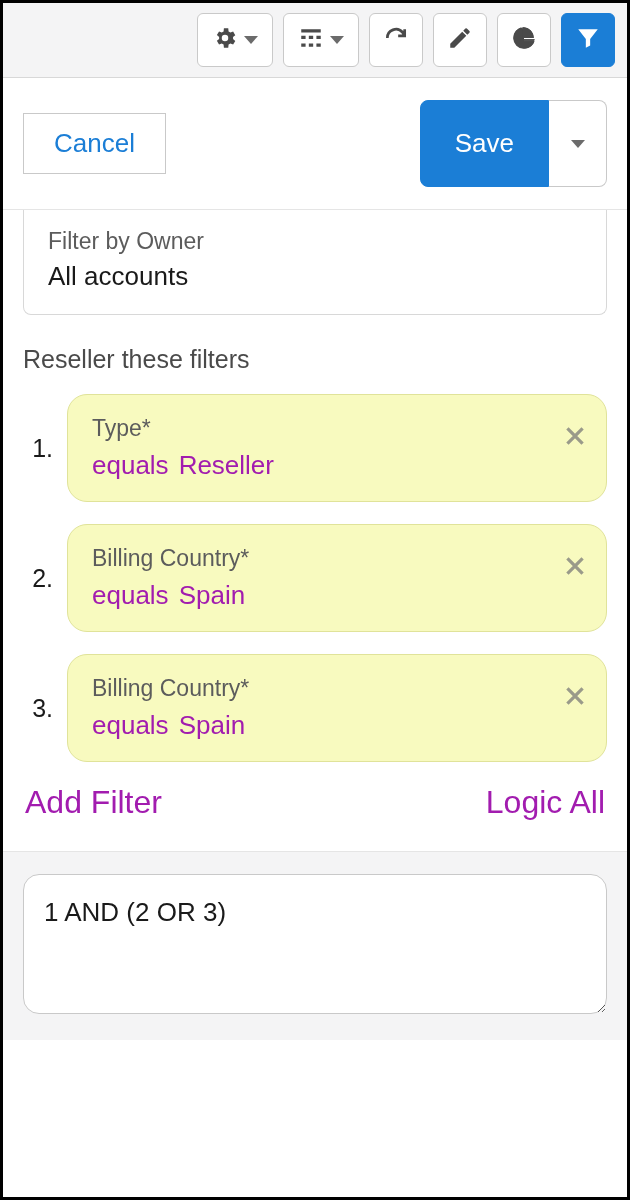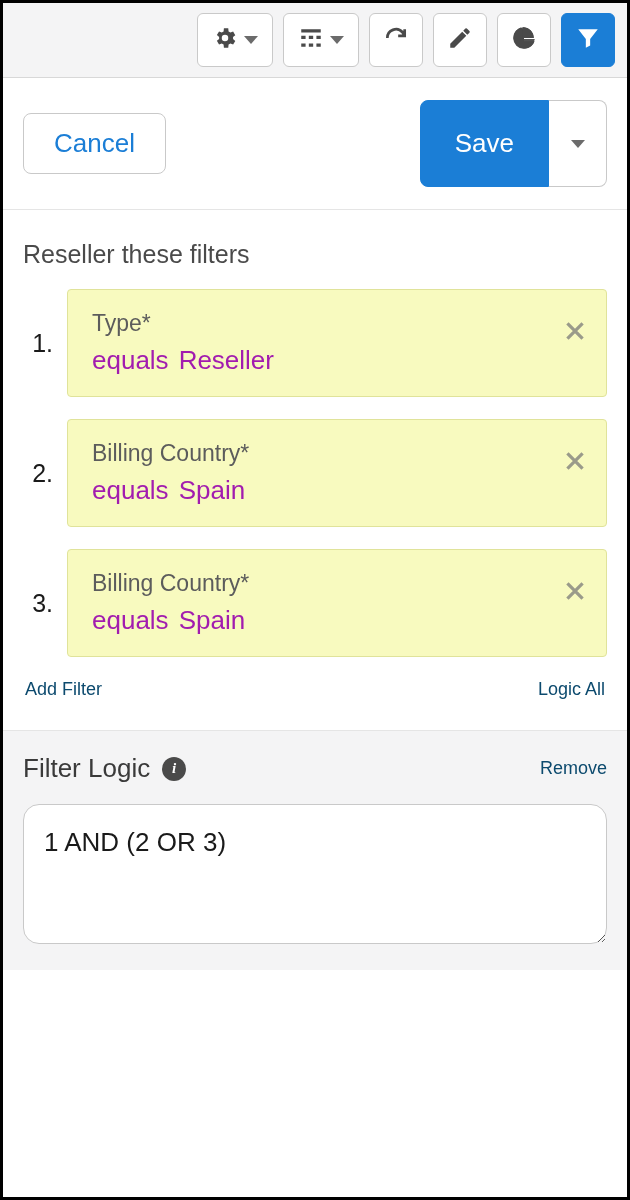--- a/index.html
+++ b/index.html
@@ -44,21 +44,21 @@
   align-items: center;
   padding: 22px 20px;
   border-bottom: 1px solid #e5e5e5;
 }
 .cancel-btn {
   border: 1px solid #c9c9c9;
   background: #fff;
   color: #1b7ed6;
   font-size: 26px;
   padding: 14px 30px;
-  border-radius: 8px;
+  border-radius: 0;
   cursor: pointer;
 }
 .save-group { display: flex; }
 .save-btn {
   background: #1b7ed6;
   color: #fff;
   border: 1px solid #1b7ed6;
   font-size: 26px;
   padding: 27px 34px;
   border-radius: 8px 0 0 8px;
@@ -87,38 +87,38 @@
 .owner-value { color: #1a1a1a; font-size: 26px; }
 
 .section-title { color: #4a4a4a; font-size: 25px; margin: 30px 0 20px 0; }
 
 .filter-row { display: flex; align-items: center; gap: 14px; margin-bottom: 22px; }
 .filter-num { font-size: 25px; color: #1a1a1a; width: 30px; text-align: right; }
 .filter-card {
   flex: 1;
   background: #f8fabf;
   border: 1px solid #e0e39a;
-  border-radius: 4px;
+  border-radius: 20px;
   padding: 20px 24px;
   position: relative;
 }
 .filter-field { color: #5c5c5c; font-size: 23px; margin-bottom: 8px; }
 .filter-cond { color: #a21caf; font-size: 26px; }
 .filter-cond .op { margin-right: 10px; }
 .filter-close {
   position: absolute;
   right: 18px;
   top: 28px;
   color: #9a9a8a;
   cursor: pointer;
 }
 .filter-close svg { width: 26px; height: 26px; }
 
 .filter-actions { display: flex; justify-content: space-between; margin-top: 8px; padding: 0 2px; }
-.link { color: #0c4a6e; font-size: 18px; cursor: pointer; }
+.link { color: #a21caf; font-size: 32px; cursor: pointer; }
 
 .logic-section {
   margin: 30px -20px 0;
   background: #f4f4f5;
   border-top: 1px solid #e5e5e5;
   padding: 22px 20px;
 }
 .logic-header { display: flex; justify-content: space-between; align-items: center; margin-bottom: 20px; }
 .logic-title { display: flex; align-items: center; gap: 12px; font-size: 26px; color: #3a3a3a; }
 .info-icon {
@@ -196,20 +196,24 @@
   <button class="cancel-btn">Cancel</button>
   <div class="save-group">
     <button class="save-btn">Save</button>
     <button class="save-drop">
       <span class="caret"></span>
     </button>
   </div>
 </div>
 
 <div class="content">
+  <div class="owner-box">
+    <div class="owner-label">Filter by Owner</div>
+    <div class="owner-value">All accounts</div>
+  </div>
 
   <div class="section-title">Reseller these filters</div>
 
   <div class="filter-row">
     <div class="filter-num">1.</div>
     <div class="filter-card">
       <div class="filter-field">Type*</div>
       <div class="filter-cond">
         <span class="op">equals</span><span>Reseller</span>
       </div>
@@ -256,22 +260,15 @@
       </span>
     </div>
   </div>
 
   <div class="filter-actions">
     <span class="link">Add Filter</span>
     <span class="link">Logic All</span>
   </div>
 
   <div class="logic-section">
-    <div class="logic-header">
-      <div class="logic-title">
-        <span>Filter Logic</span>
-        <span class="info-icon">i</span>
-      </div>
-      <span class="link">Remove</span>
-    </div>
     <textarea class="logic-input" style="">1 AND (2 OR 3)</textarea>
   </div>
 </div>
 
 </body></html>

